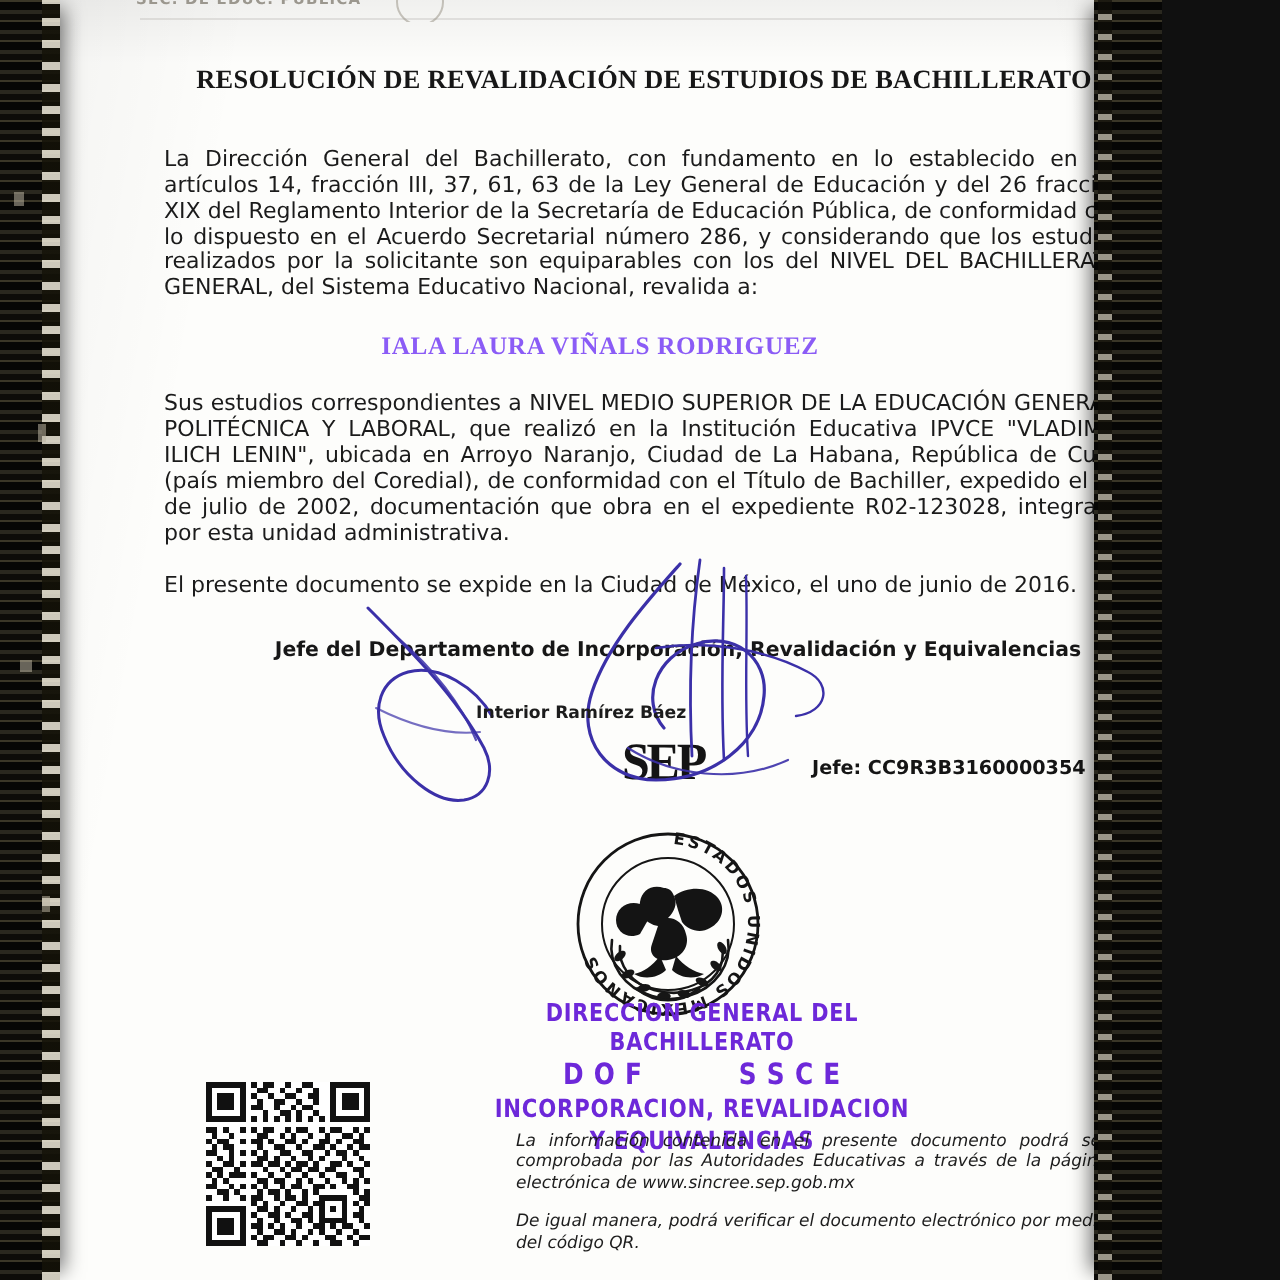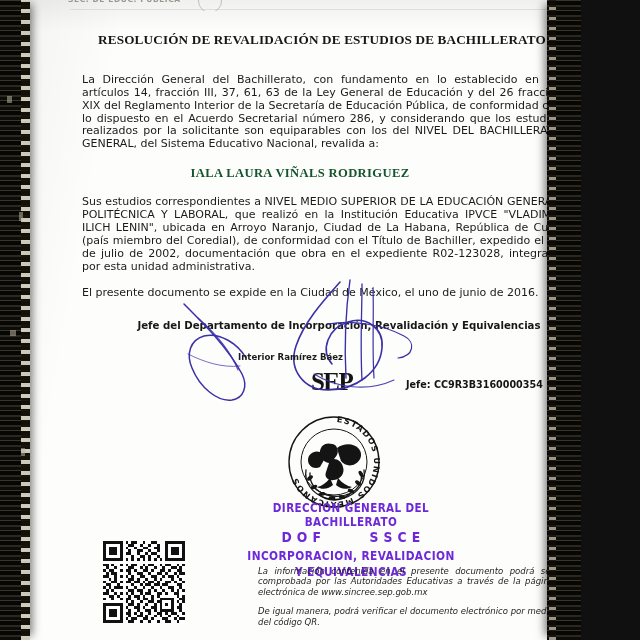--- a/index.html
+++ b/index.html
@@ -168,21 +168,21 @@
   .p-expide { margin-top: 13px; text-align: left; }
 
   .recipient-name {
     margin-top: 15px;
     margin-bottom: 15px;
     text-align: center;
     font-family: "Liberation Serif", serif;
     font-size: 12.6px;
     font-weight: 700;
     letter-spacing: .35px;
-    color: #14532d;
+    color: #8b5cf6;
     padding-right: 44px;
   }
 
   .signer-role {
     margin-top: 20px;
     text-align: center;
     font-family: "DejaVu Sans", sans-serif;
     font-size: 10.2px;
     font-weight: 700;
     color: #171717;

